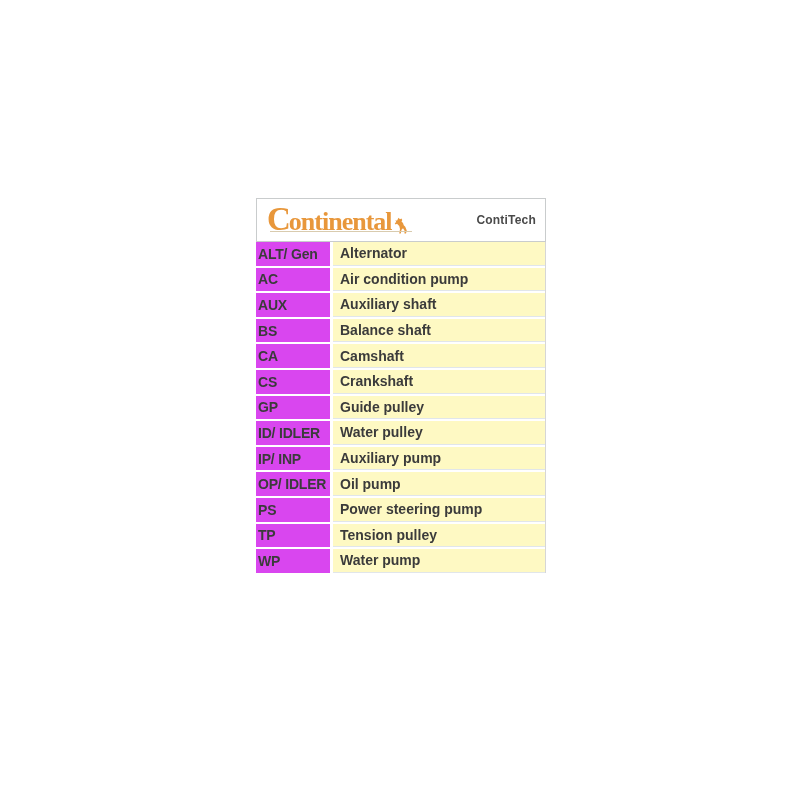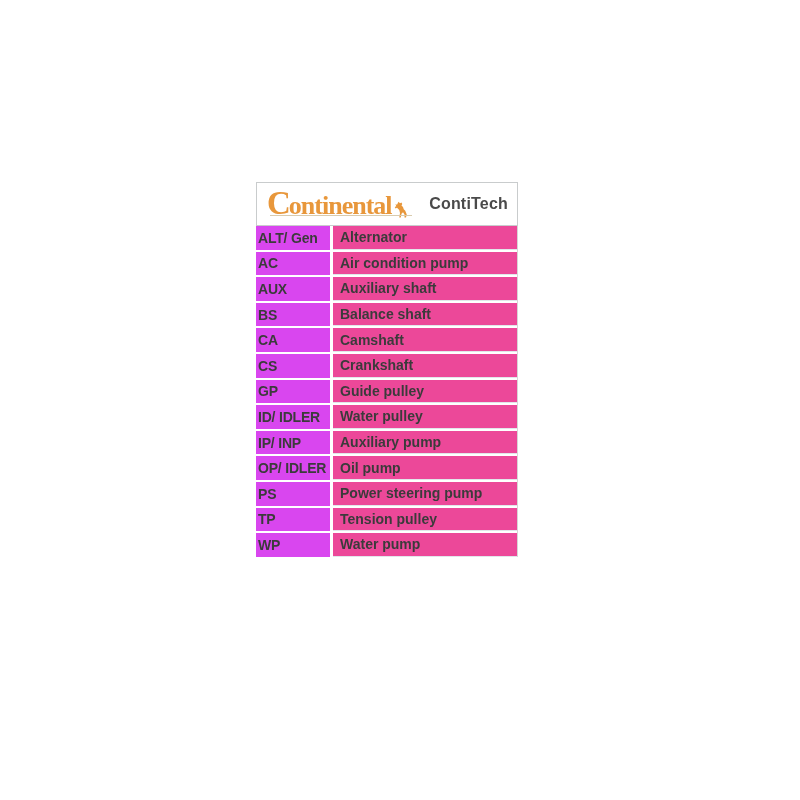--- a/index.html
+++ b/index.html
@@ -1,20 +1,20 @@
 <!DOCTYPE html>
 <html><head>
 <meta charset="utf-8">
 <title>Legend</title>
 <style>
   * { margin:0; padding:0; box-sizing:border-box; }
   html,body { width:800px; height:800px; background:#ffffff; overflow:hidden;
               font-family:"Liberation Sans", sans-serif; }
 
-  .panel { position:absolute; left:256px; top:182px; width:262px; }
+  .panel { position:absolute; left:256px; top:198px; width:290px; }
 
   
   .brand-header {
     height:44px; background:#ffffff;
     border:1px solid #c9cccd;
     display:flex; align-items:center; justify-content:space-between;
     padding:0 9px 0 10px; position:relative;
   }
   .logo-wrap { position:relative; display:flex; align-items:flex-end; }
   .logo-text {
@@ -23,36 +23,36 @@
     white-space:nowrap;
   }
   .logo-c { font-size:33px; line-height:24px; letter-spacing:-2px; }
   .logo-underline {
     position:absolute; left:3px; right:-3px; bottom:2px; height:1px;
     background:#d9cbae;
   }
   .horse { width:15px; height:20px; margin-left:2px; position:relative; top:2px; }
   .horse svg { width:100%; height:100%; fill:#e8973b; }
   .subbrand {
-    font-weight:bold; font-size:16px; color:#4a4a4a; letter-spacing:0.2px;
+    font-weight:bold; font-size:12px; color:#4a4a4a; letter-spacing:0.2px;
   }
 
   
   .legend { margin-top:0px; border-right:1px solid #d6d6d6; }
   .legend-row {
     display:grid; grid-template-columns:74px 1fr; column-gap:3px;
     height:23.6px; margin-bottom:2px;
   }
   .abbr-cell {
     background:#d946ef; color:#3b3b3b; font-weight:bold; font-size:14px;
     display:flex; align-items:center; padding-left:2px; white-space:nowrap;
     letter-spacing:-0.2px;
   }
   .label-cell {
-    background:#ec4899; color:#3b3b3b; font-weight:bold; font-size:14px;
+    background:#fef9c3; color:#3b3b3b; font-weight:bold; font-size:14px;
     display:flex; align-items:center; padding-left:7px; white-space:nowrap;
     border-bottom:1px solid #e1e6ea;
   }
 </style>
 </head>
 <body>
 
 <div class="panel">
 
   <div class="brand-header">

